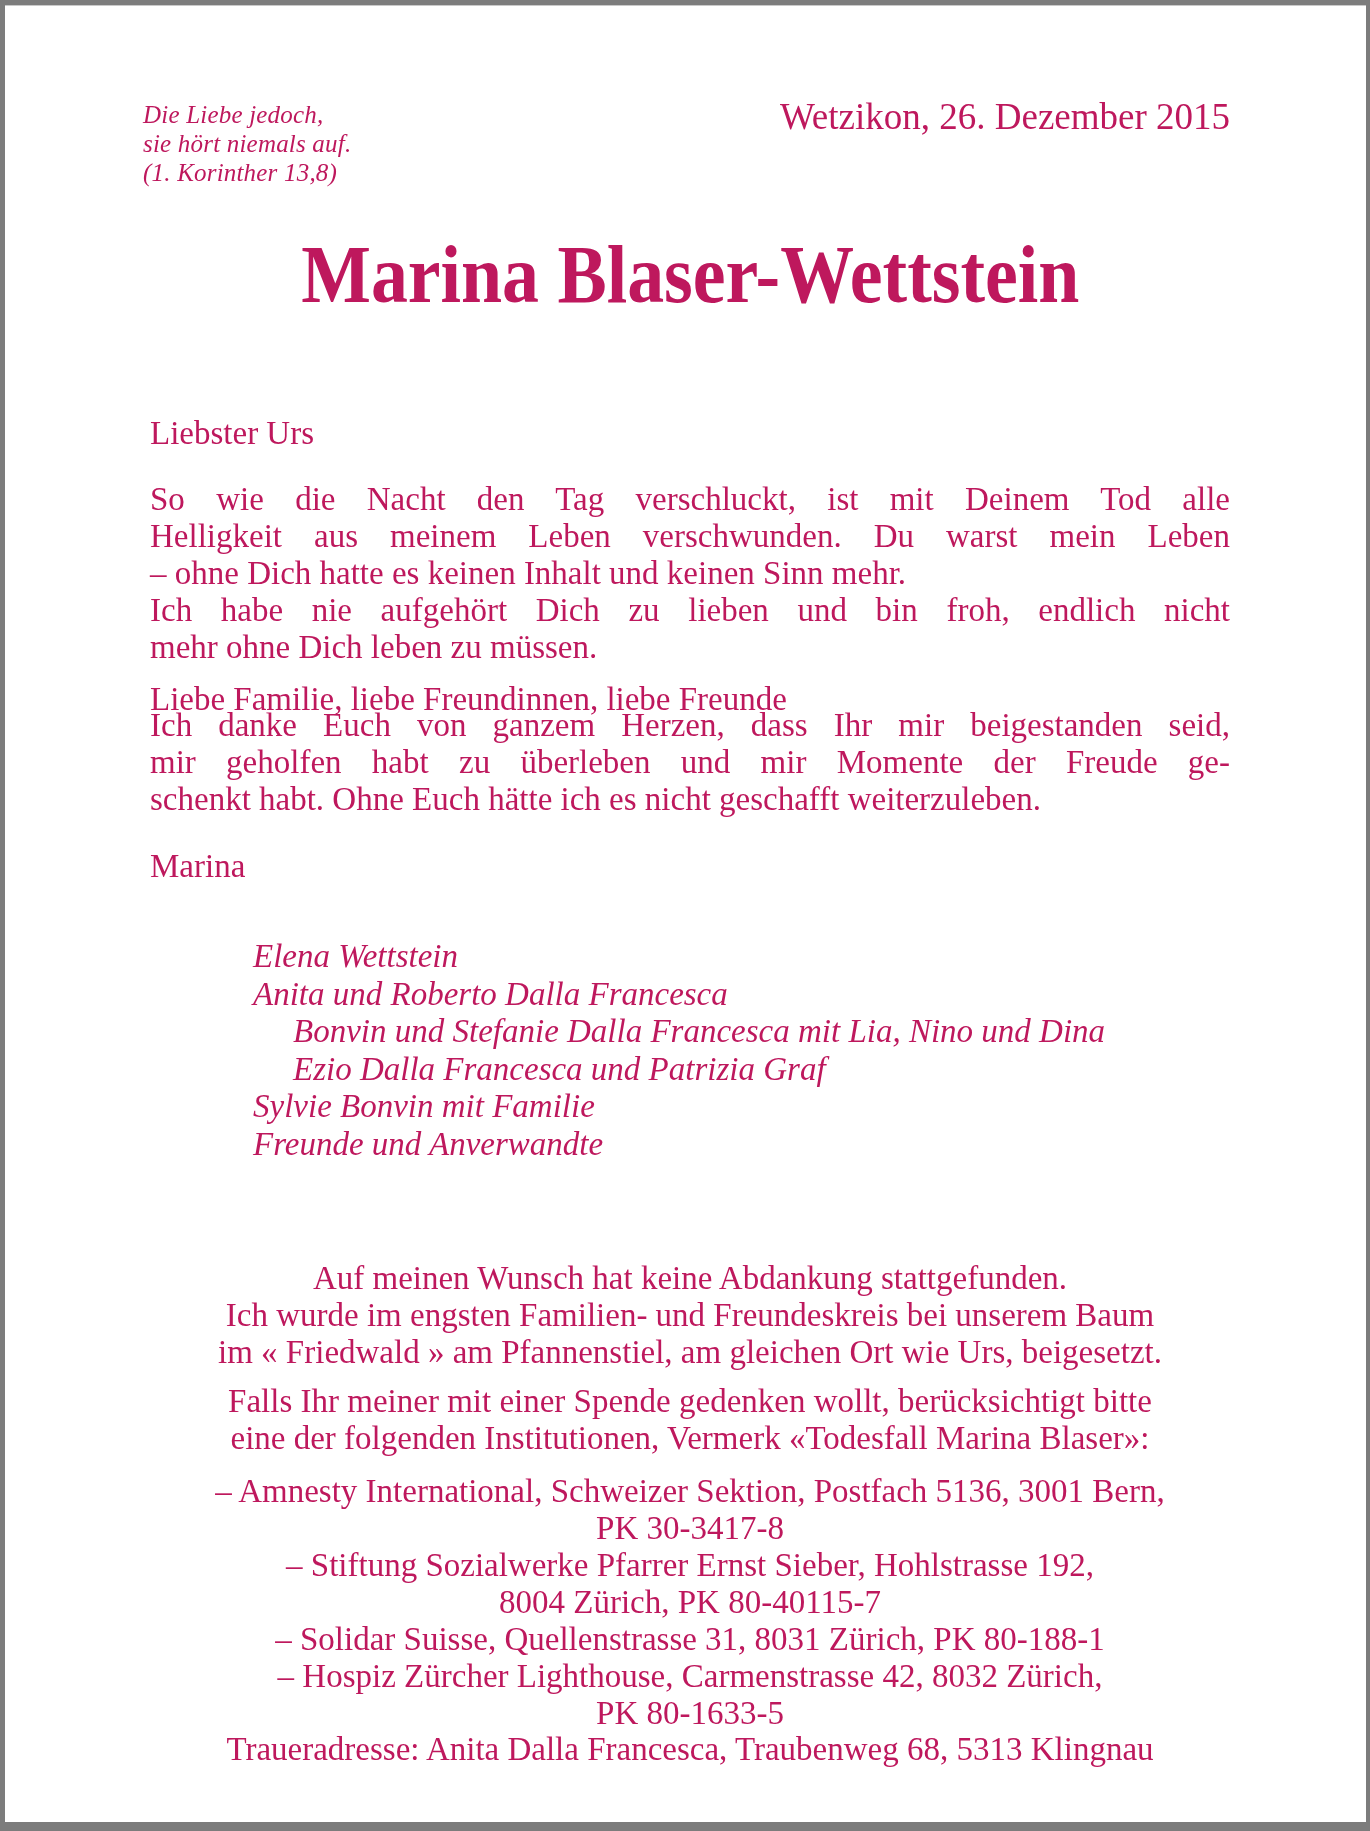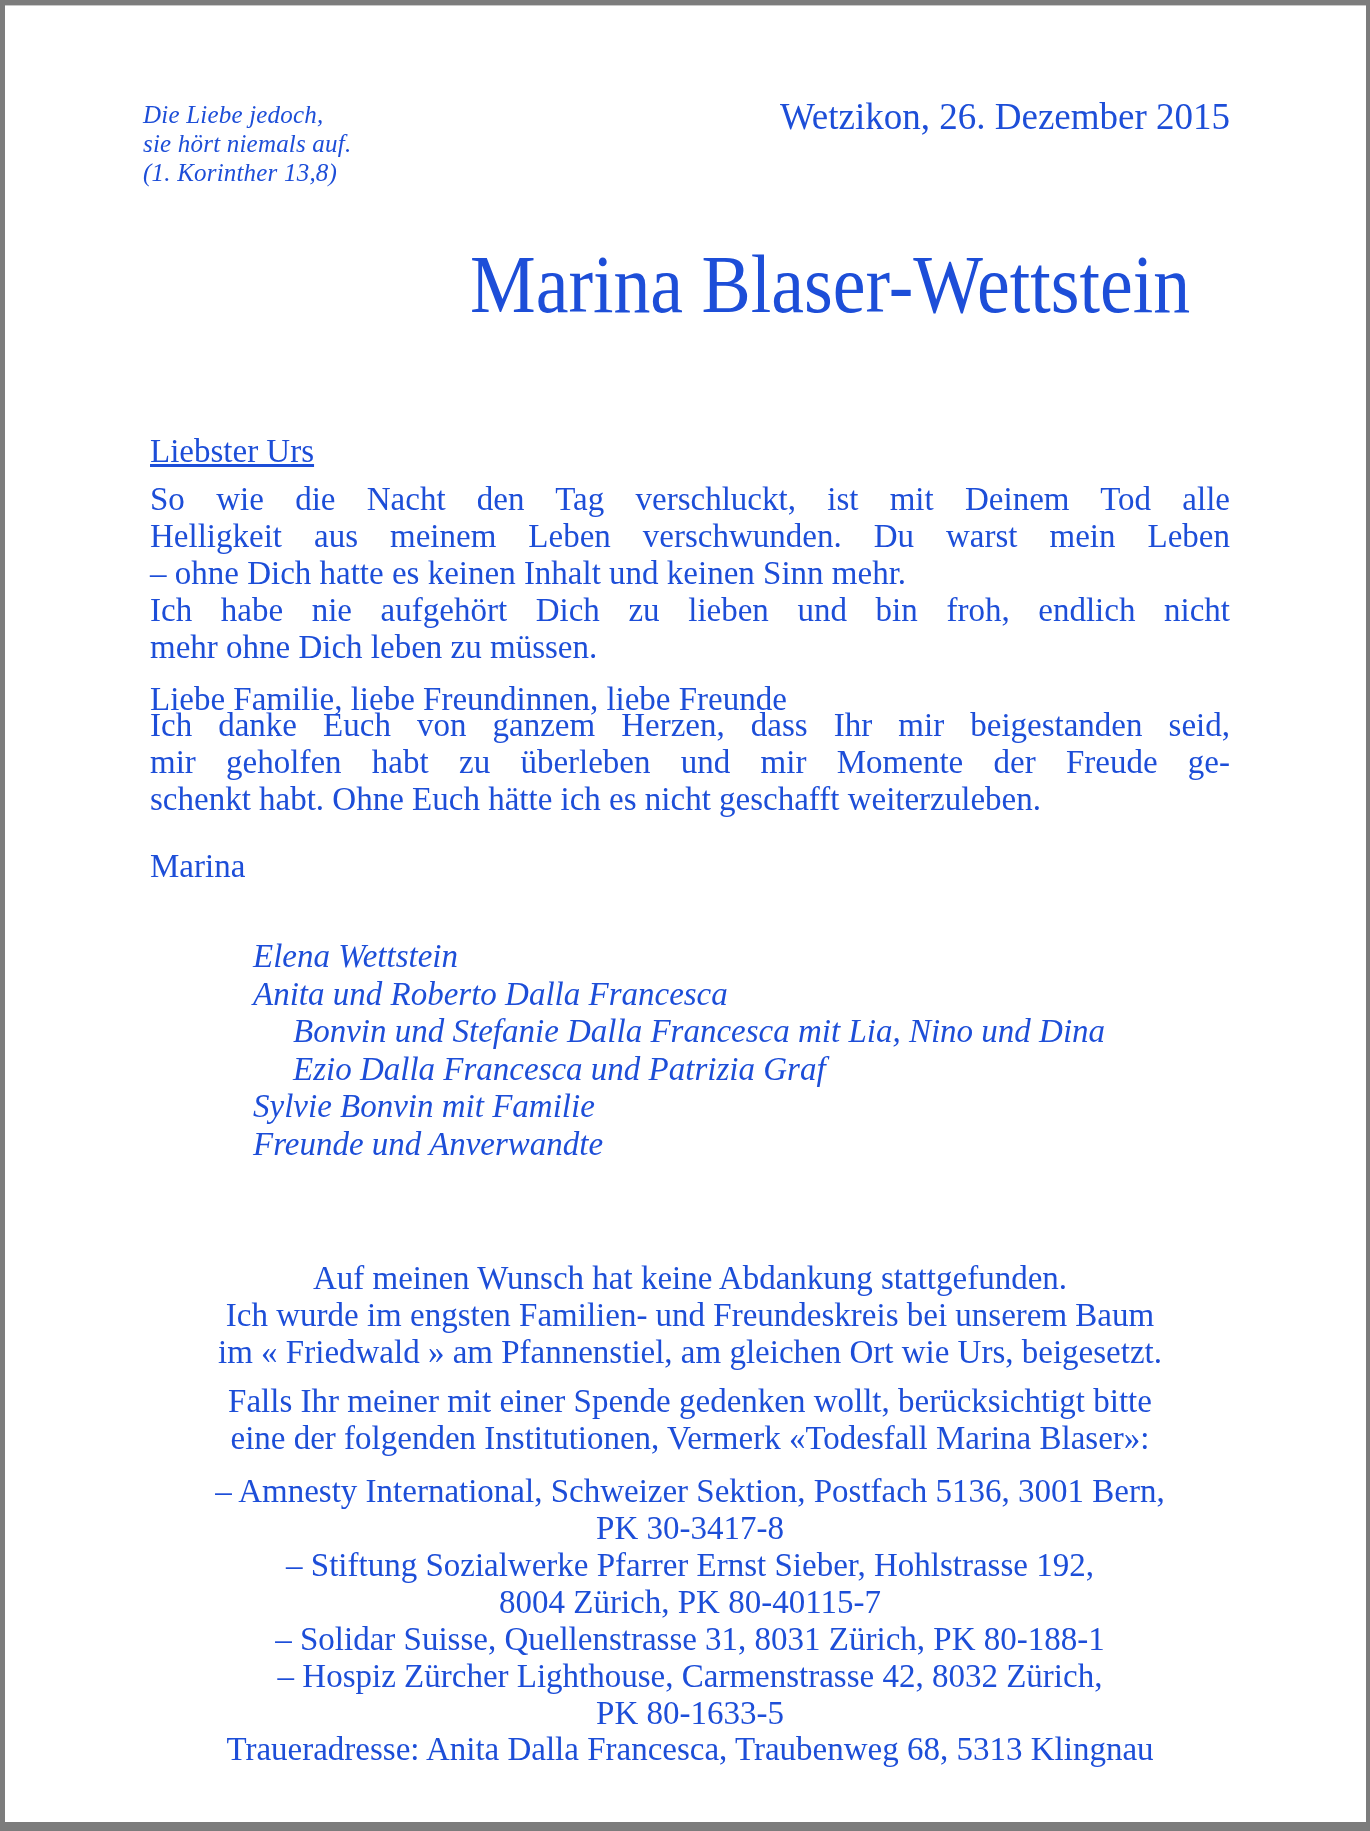--- a/index.html
+++ b/index.html
@@ -12,21 +12,21 @@
     width: 1370px;
     height: 1831px;
     box-sizing: border-box;
     background: #ffffff;
     border: 5px solid #7c7c7c;
     border-right-width: 4px;
     border-bottom-width: 9px;
     box-shadow: inset 0 1px 0 #c9c9c9;
     overflow: hidden;
     font-family: "Liberation Serif", "DejaVu Serif", serif;
-    color: #1d4ed8;
+    color: #be185d;
   }
   .abs { position: absolute; }
 
   
   .quote {
     left: 138px;
     top: 95px;
     font-style: italic;
     font-size: 25px;
     line-height: 29px;
@@ -39,26 +39,27 @@
     top: 92px;
     width: 1080px;
     text-align: right;
     font-size: 37px;
     line-height: 40px;
   }
 
   
   .deceased-name {
     left: 145px;
-    top: 238px;
+    top: 228px;
     width: 1080px;
-    text-align: right;
+    text-align: center;
     font-size: 82px;
     line-height: 84px;
     white-space: nowrap;
+    font-weight: bold;
   }
   .deceased-name .squeeze {
     display: inline-block;
     transform: scaleX(0.9);
   }
   .life-dates {
     left: 145px;
     top: 334px;
     width: 1080px;
     text-align: center;
@@ -70,21 +71,21 @@
   .col {
     left: 145px;
     width: 1080px;
     font-size: 33px;
     line-height: 37px;
   }
   .jl { text-align: justify; text-align-last: justify; }
   .ll { text-align: left; }
   .center-block { text-align: center; }
 
-  .salutation-1 { top: 428px; text-decoration: underline; }
+  .salutation-1 { top: 410px; }
   .para-1 { top: 476px; }
   .salutation-2 { top: 676px; }
   .para-2 { top: 702px; }
   .signature { top: 843px; }
 
   
   .family {
     left: 248px;
     top: 933px;
     font-style: italic;

